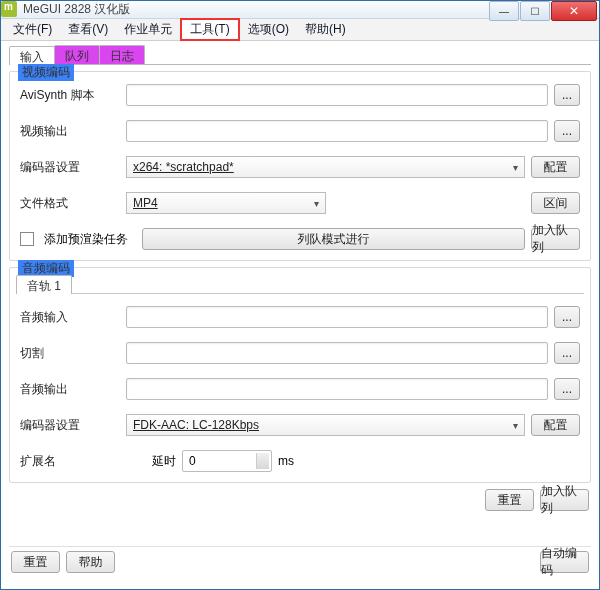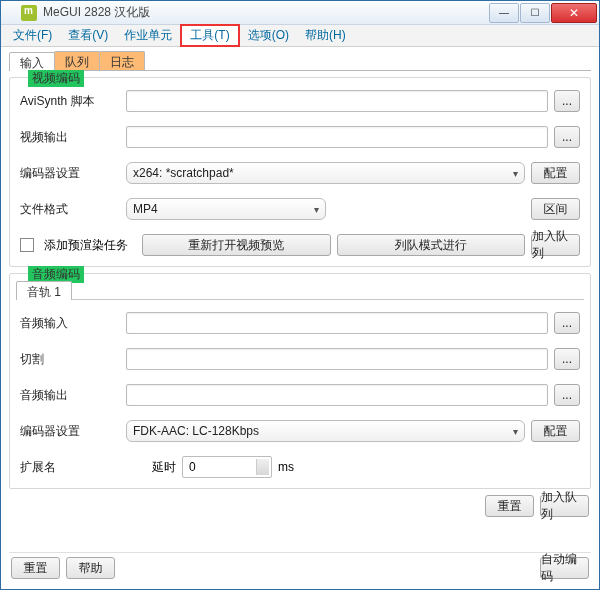--- a/index.html
+++ b/index.html
@@ -1,46 +1,46 @@
 <!DOCTYPE html>
 <html><head>
 <meta charset="utf-8">
 <style>
 * { box-sizing: border-box; margin: 0; padding: 0; font-family: "Microsoft YaHei", "Segoe UI", Tahoma, sans-serif; font-size: 12px; }
 body { background: #5a9bd5; width: 600px; height: 590px; overflow: hidden; }
 
 .window { width: 600px; height: 590px; background: #fff; border: 1px solid #2e6da4; }
 
-.titlebar { height: 24px; background: linear-gradient(#fcfdfe, #e6eef7); display: flex; align-items: center; padding: 0 2px 0 20px; border-bottom: 1px solid #c9d5e3; }
+.titlebar { height: 18px; background: linear-gradient(#fcfdfe, #e6eef7); display: flex; align-items: flex-start; padding: 0 2px 0 0; border-bottom: 1px solid #c9d5e3; }
 .titlebar-icon { width: 16px; height: 16px; background: #a0c030; border-radius: 2px; margin-right: 6px; position: relative; }
 .titlebar-icon::after { content: "m"; color: #fff; font-size: 10px; font-weight: bold; position: absolute; left: 3px; top: 0; }
 .titlebar-text { flex: 1; color: #444; }
 .titlebar-btns { display: flex; gap: 1px; }
 .tb-btn { width: 30px; height: 20px; background: linear-gradient(#f5f9fc,#d7e4f1); border: 1px solid #a3b8d0; border-radius: 2px; display: flex; align-items: center; justify-content: center; font-size: 10px; color: #333; }
 .tb-btn.close { width: 46px; background: linear-gradient(#f07070,#d83030); border-color: #a02020; color: #fff; font-size: 12px; }
 
 .menubar { height: 22px; background: #f3f3f3; display: flex; align-items: stretch; padding: 0 4px; border-bottom: 1px solid #d0d0d0; }
-.menu-item { padding: 0 8px; display: flex; align-items: center; color: #0369a1; }
+.menu-item { padding: 0 8px; display: flex; align-items: center; color: #0f172a; }
 .menu-item.highlighted { border: 2px solid #e33; background: #fff; margin: -1px 0; }
 
 .content { padding: 4px 8px 6px 8px; height: calc(100% - 50px); display: flex; flex-direction: column; gap: 2px; }
 
 .tabstrip { display: flex; height: 20px; border-bottom: 1px solid #b8b8b8; }
-.tab { padding: 2px 10px 0 10px; background: #fdba74; border: 1px solid #b8b8b8; border-bottom: none; margin-right: -1px; color: #333; border-radius: 2px 2px 0 0; }
+.tab { padding: 2px 10px 0 10px; background: #d946ef; border: 1px solid #b8b8b8; border-bottom: none; margin-right: -1px; color: #333; border-radius: 2px 2px 0 0; }
 .tab.active { background: #fff; position: relative; top: 1px; }
 
 .group { border: 1px solid #d8d8d8; border-radius: 2px; margin-top: 4px; padding: 10px 10px 8px 10px; position: relative; }
-.group-title { position: absolute; top: -8px; left: 18px; background: #22c55e; padding: 0 4px; color: #333; }
+.group-title { position: absolute; top: -8px; left: 8px; background: #3b82f6; padding: 0 4px; color: #333; }
 
 .row { display: flex; align-items: center; min-height: 26px; margin-bottom: 10px; gap: 6px; }
 .row:last-child { margin-bottom: 0; }
 .lbl { width: 100px; color: #222; flex-shrink: 0; }
 
 .textfield { flex: 1; height: 22px; border: 1px solid #bcbcbc; border-radius: 2px; background: #fff; padding: 0 4px; box-shadow: inset 0 1px 2px rgba(0,0,0,0.07); }
-.combo { flex: 1; height: 22px; border: 1px solid #bcbcbc; border-radius: 6px; background: linear-gradient(#fff,#f0f0f0); padding: 0 18px 0 6px; position: relative; color: #222; display: flex; align-items: center; }
+.combo { flex: 1; height: 22px; border: 1px solid #bcbcbc; border-radius: 0; background: linear-gradient(#fff,#f0f0f0); padding: 0 18px 0 6px; position: relative; color: #222; display: flex; align-items: center; text-decoration: underline; }
 .combo::after { content: "▾"; position: absolute; right: 6px; color: #555; font-size: 10px; }
 
 .btn { height: 22px; padding: 0 10px; background: linear-gradient(#f8f8f8,#e4e4e4); border: 1px solid #a8a8a8; border-radius: 3px; color: #222; display: flex; align-items: center; justify-content: center; min-width: 40px; }
 .btn.small { min-width: 26px; padding: 0; }
 .btn.wide { flex: 1; }
 .btn.fixed { width: 49px; padding: 0; }
 
 .checkbox { width: 14px; height: 14px; border: 1px solid #888; background: #fff; margin-right: 4px; flex-shrink: 0; }
 
 .spinner { width: 90px; height: 22px; border: 1px solid #bcbcbc; border-radius: 2px; display: flex; align-items: center; padding: 0 16px 0 6px; position: relative; background: #fff; }
@@ -112,21 +112,20 @@
         <div class="combo" style="flex:0 0 200px">
             <span>MP4</span>
           </div>
         <div style="flex:1"></div>
         <div class="btn fixed">区间</div>
       </div>
 
       <div class="row" style="margin-bottom:0">
         <div class="checkbox"></div>
         <div style="width:92px">添加预渲染任务</div>
-        <div class="btn wide">重新打开视频预览</div>
         <div class="btn wide">列队模式进行</div>
         <div class="btn fixed">加入队列</div>
       </div>
     </div>
 
     <div class="group">
       <div class="group-title">音频编码</div>
 
       <div class="inner-tabstrip">
         <div class="tab active">音轨 1</div>

